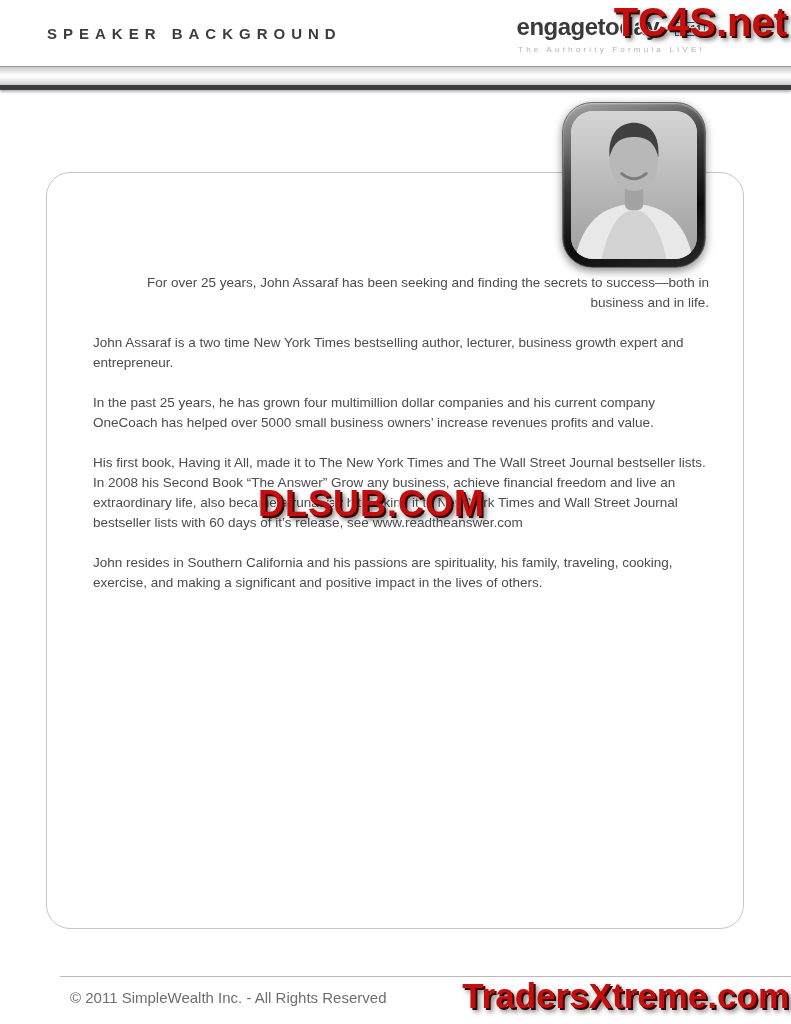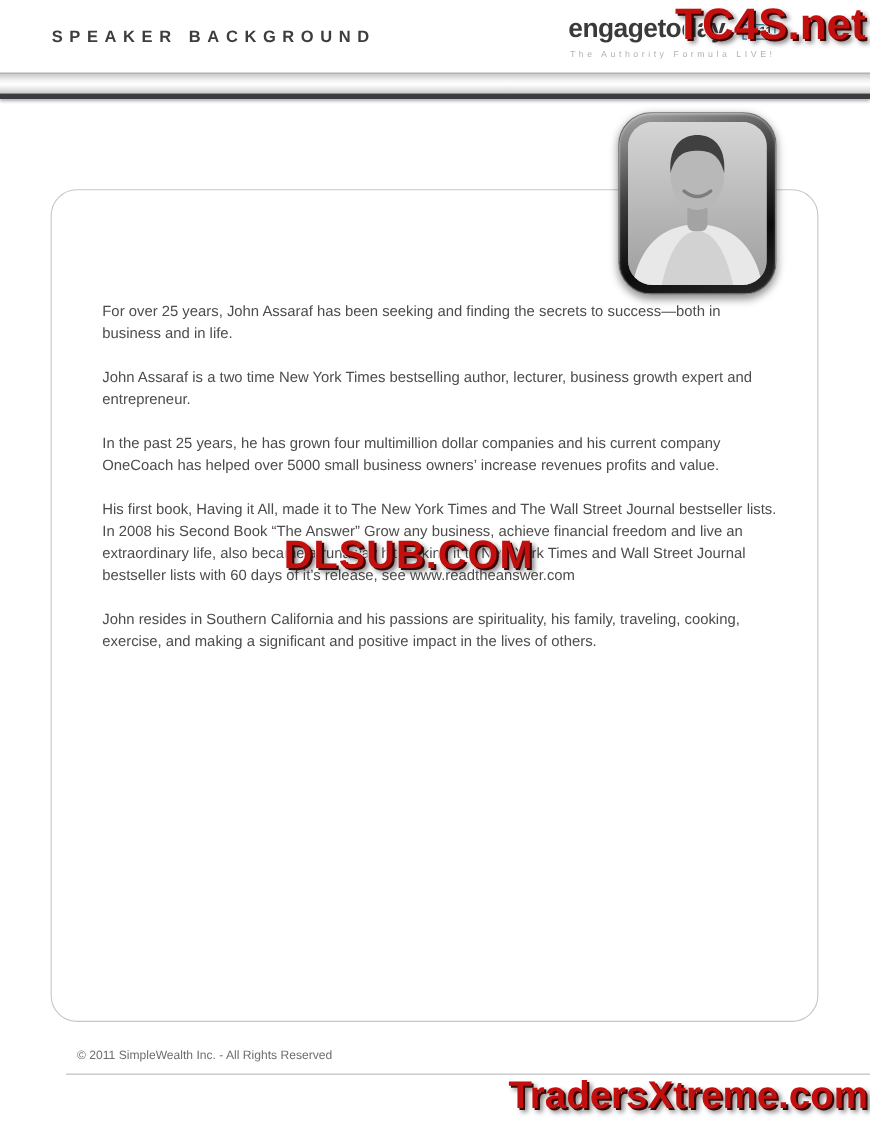--- a/index.html
+++ b/index.html
@@ -86,30 +86,30 @@
     margin: 51px 46px 0 46px;
     font-size: 21px; font-weight: bold; color: #2e2e2e;
     letter-spacing: 0.2px;
     text-align: right;
   }
   .bio { padding: 0 34px 0 46px; }
   .bio p {
     margin-top: 20px;
     font-size: 13.5px; line-height: 20px; color: #4c4c4c;
   }
-  .bio p:first-child { margin-top: 25px; }
+  .bio p:first-child { margin-top: 25px; text-align: right; }
 
   
   .footer-divider {
     position: absolute; left: 60px; top: 976px;
     width: 731px; height: 1px; background: #b8b8b8;
   }
   .copyright {
-    position: absolute; left: 70px; top: 954px;
-    font-size: 11px; color: #6e6e6e;
+    position: absolute; left: 70px; top: 989px;
+    font-size: 15px; color: #6e6e6e;
   }
 </style>
 </head>
 <body>
 
 <div class="page-title">SPEAKER BACKGROUND</div>
 
 <div class="logo-block">
   <div class="logo-line">
     <span>engagetoday</span><span class="logo-year">2011</span>

